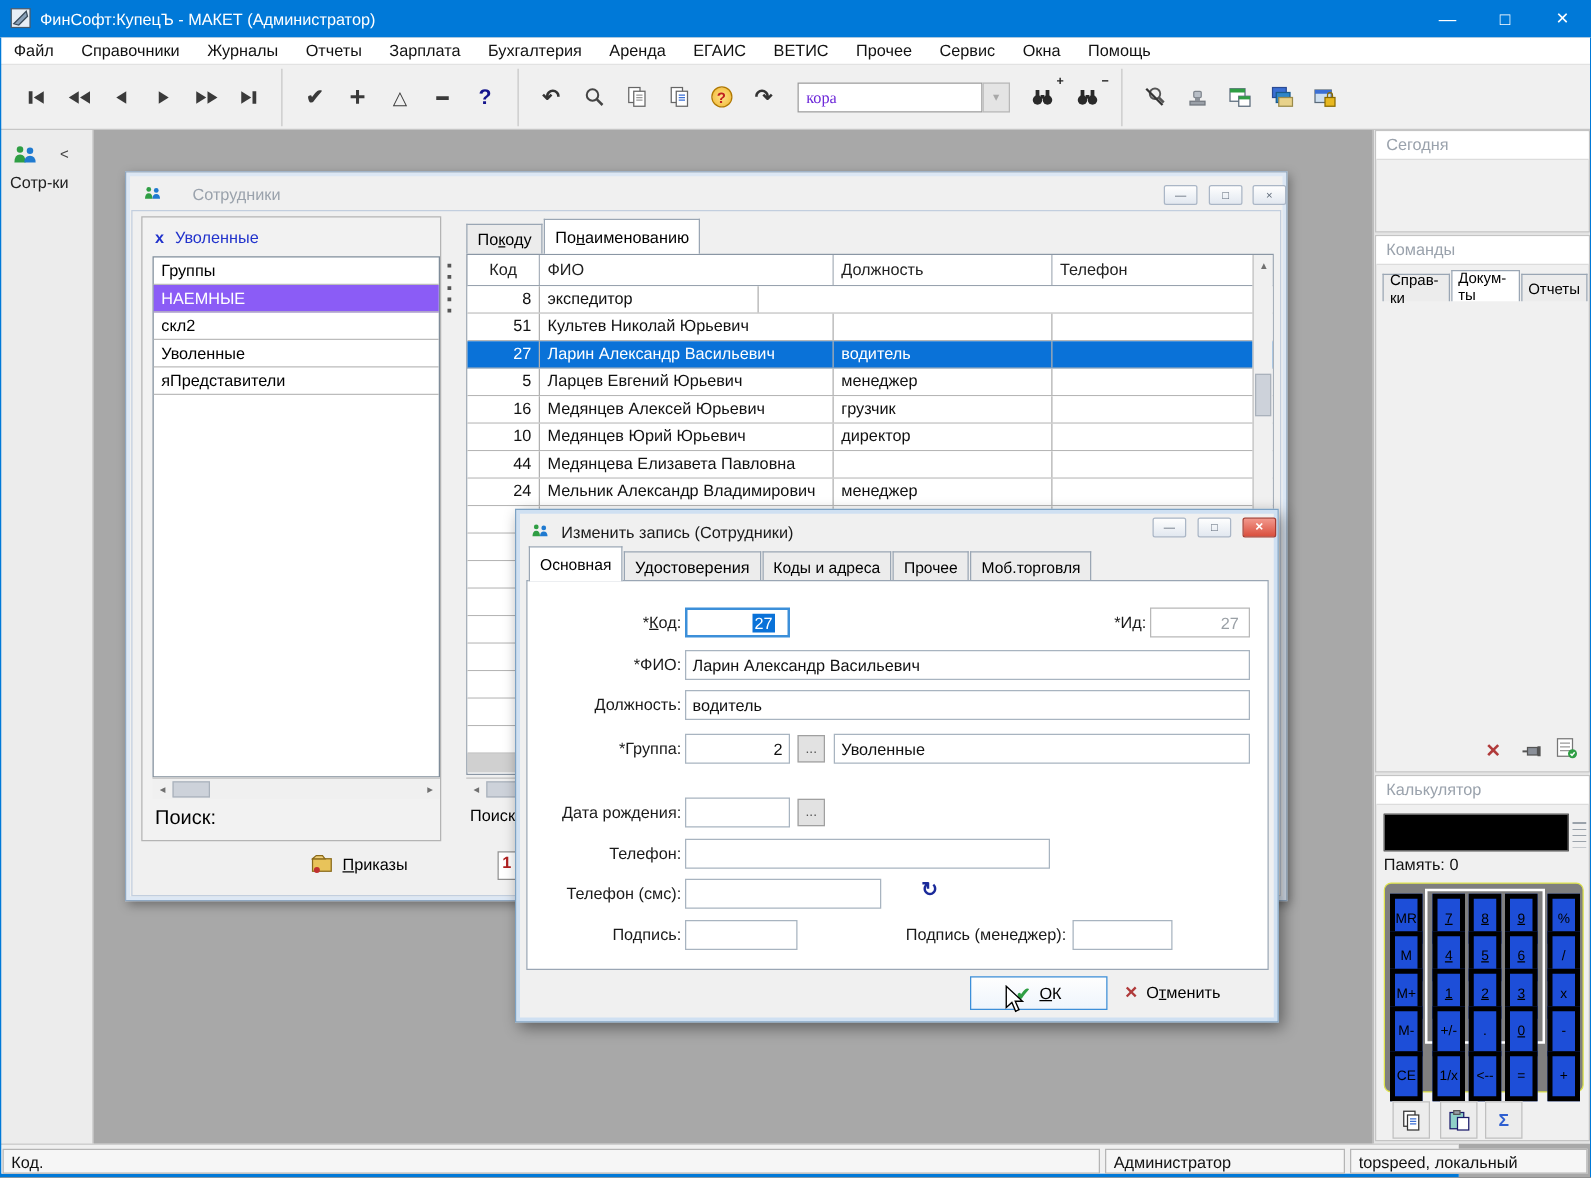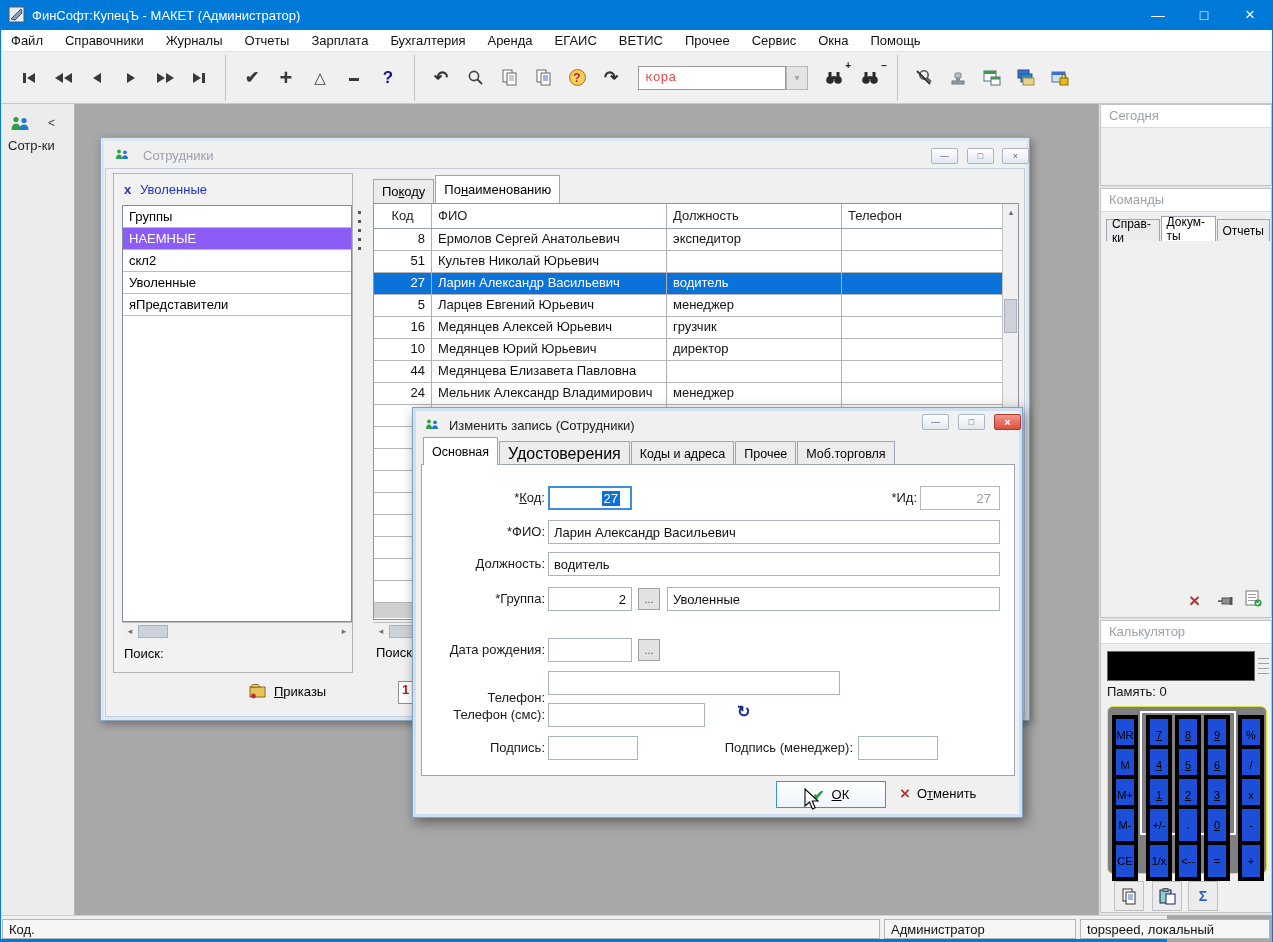--- a/index.html
+++ b/index.html
@@ -20,21 +20,21 @@
 .tri-l{width:0;height:0;border-top:5px solid transparent;border-bottom:5px solid transparent;border-right:8px solid #3a3a3a}
 .tri-r{width:0;height:0;border-top:5px solid transparent;border-bottom:5px solid transparent;border-left:8px solid #3a3a3a}
 .vbar{width:3px;height:10px;background:#3a3a3a}
 .g-check{font-size:17px;font-weight:bold;color:#3a3a3a}
 .g-plus{font-size:22px;font-weight:bold;color:#3a3a3a;line-height:1}
 .g-tri{font-size:15px;color:#3a3a3a}
 .g-min{font-size:10px;color:#3a3a3a}
 .g-q{font-size:17px;font-weight:bold;color:#14148c}
 .g-arr{font-size:17px;font-weight:bold;color:#333}
 .hbadge{width:17px;height:17px;border-radius:50%;background:radial-gradient(#ffe08a,#f0b830);border:1px solid #b07800;color:#c02020;font-weight:bold;font-size:12px;display:flex;align-items:center;justify-content:center}
-.srch{width:148px;height:24px;border:1px solid #9a9a9a;font-size:13px;padding:0 6px;color:#ef4444;font-family:Liberation Mono, monospace}
+.srch{width:148px;height:24px;border:1px solid #9a9a9a;font-size:13px;padding:0 6px;color:#6d28d9;font-family:Liberation Serif, serif}
 .caretbtn{width:22px;height:24px;background:#e4e4e4;border:1px solid #b8b8b8;color:#a8a8a8;font-size:10px;display:flex;align-items:center;justify-content:center}
 .binsup{position:absolute;top:-1px;right:1px;font-size:10px;font-weight:bold;color:#222}
 
 .sidebar{left:0;top:104px;width:75px;height:811px;background:#ececec;border-right:1px solid #b8b8b8;z-index:30}
 
 .rpanel{left:1098px;top:104px;width:175px;height:811px;background:#e4e4e4;border-left:1px solid #b0b0b0;z-index:30}
 .rsec{position:absolute;left:1px;width:172px;background:#f0f0f0;border:1px solid #c4c4c4}
 .rhead{position:absolute;left:0;top:0;right:0;height:23px;background:#fff;color:#9aa2ac;font-size:13px;padding:3px 8px;border-bottom:1px solid #dcdcdc}
 .rtab{height:22px;padding:0 5px;display:flex;align-items:center;font-size:12px;background:#ececec;border:1px solid #9aa6b4;border-bottom:none;margin-right:1px}
 .rtab.act{background:#fff;height:25px;margin-top:-3px;z-index:2}
@@ -264,21 +264,21 @@
   <div class="a win">
     <div class="wtitle">
       <span style="margin-left:10px">
         <svg width="15" height="11">
             <circle cx="4" cy="2.5" r="1.9" fill="#2f9e44"></circle>
             <path d="M1 10 Q1 5.5 4 5.5 Q7 5.5 7 10 Z" fill="#2f9e44"></path>
             <circle cx="10" cy="3.3" r="1.9" fill="#1f7ad0"></circle>
             <path d="M7 10 Q7 6.2 10 6.2 Q13 6.2 13 10 Z" fill="#1f7ad0"></path>
           </svg>
       </span>
-      <span style="margin-left:13px;color:#9aa2ac">Сотрудники</span>
+      <span style="margin-left:24px;color:#9aa2ac">Сотрудники</span>
     </div>
     <div class="ctlbtn" style="left:830px;top:10px">—</div>
     <div class="ctlbtn" style="left:866px;top:10px">□</div>
     <div class="ctlbtn" style="left:901px;top:10px">×</div>
 
     <div class="wcontent">
 
       <div class="a" style="left:7px;top:4px;width:240px;height:500px;background:#f2f2f2;border:1px solid #b4b4b4">
         <span class="a" style="left:10px;top:8px;color:#2233cc;font-weight:bold;font-size:13px">х</span>
         <span class="a" style="left:26px;top:8px;color:#2233cc;font-size:13px">Уволенные</span>
@@ -287,21 +287,21 @@
           <div class="litem sel">НАЕМНЫЕ</div>
           <div class="litem">скл2</div>
           <div class="litem">Уволенные</div>
           <div class="litem">яПредставители</div>
         </div>
         <div class="sbh" style="left:8px;top:448px;width:230px;height:17px">
           <span class="sbarrow">◂</span>
           <span class="sbthumb" style="width:30px;height:13px"></span>
           <span class="sbarrow" style="margin-left:auto">▸</span>
         </div>
-        <span class="a" style="left:10px;top:472px;font-size:13px">Поиск:</span>
+        <span class="a" style="left:10px;top:472px;font-size:16px">Поиск:</span>
       </div>
 
       <div class="a dots" style="left:252px;top:36px">
         <span></span>
           <span></span>
           <span></span>
           <span></span>
           <span></span>
       </div>
 
@@ -320,21 +320,20 @@
 
       <div class="tframe">
         <div class="thead">
           <div class="thc c0" style="text-align:center">Код</div>
           <div class="thc c1">ФИО</div>
           <div class="thc c2">Должность</div>
           <div class="thc c3">Телефон</div>
         </div>
         <div class="trow">
           <span class="tc c0">8</span>
-            <span class="tc c1">Ермолов Сергей Анатольевич</span>
             <span class="tc c2">экспедитор</span>
             <span class="tc c3"></span>
         </div>
         <div class="trow">
           <span class="tc c0">51</span>
             <span class="tc c1">Культев Николай Юрьевич</span>
             <span class="tc c2"></span>
             <span class="tc c3"></span>
         </div>
         <div class="trow sel">
@@ -465,21 +464,21 @@
           </svg>
       </span>
       <span style="margin-left:9px;color:#1a1a1a">Изменить запись (Сотрудники)</span>
     </div>
     <div class="ctlbtn" style="left:509px;top:6px">—</div>
     <div class="ctlbtn" style="left:545px;top:6px">□</div>
     <div class="ctlbtn red" style="left:581px;top:6px">×</div>
 
     <div class="a flex" style="left:10px;top:33px">
       <div class="tab act" style="font-size:12.5px">Основная</div>
-      <div class="tab" style="font-size:16px">Удостоверения</div>
+      <div class="tab" style="font-size:13px">Удостоверения</div>
       <div class="tab" style="font-size:12.5px">Коды и адреса</div>
       <div class="tab" style="font-size:12.5px">Прочее</div>
       <div class="tab" style="font-size:12.5px">Моб.торговля</div>
     </div>
     <div class="a" style="left:8px;top:56px;width:594px;height:312px;background:#fff;border:1px solid #9aa6b4"></div>
 
     <div class="lbl" style="left:2px;top:82px;width:130px"><span>*</span><span class="mn">К</span><span>од:</span></div>
     <div class="a" style="left:135px;top:78px;width:84px;height:24px;background:#fff;border:2px solid #3c8fd9;display:flex;align-items:center;justify-content:flex-end;padding-right:10px;font-size:13px">
       <span style="background:#0a72d8;color:#fff;padding:0 2px">27</span>
     </div>
@@ -494,21 +493,21 @@
 
     <div class="lbl" style="left:2px;top:183px;width:130px">*Группа:</div>
     <input class="inp" style="left: 135px; top: 179px; width: 84px; height: 24px; text-align: right;" value="2">
     <div class="browse" style="left:225px;top:180px">...</div>
     <input class="inp" style="left: 254px; top: 179px; width: 333px; height: 24px;" value="Уволенные">
 
     <div class="lbl" style="left:2px;top:234px;width:130px">Дата рождения:</div>
     <input class="inp" style="left: 135px; top: 230px; width: 84px; height: 24px;" value="">
     <div class="browse" style="left:225px;top:231px">...</div>
 
-    <div class="lbl" style="left:2px;top:282px;width:130px">Телефон:</div>
+    <div class="lbl" style="left:2px;top:267px;width:130px">Телефон:</div>
     <input class="inp" style="left: 135px; top: 263px; width: 292px; height: 24px;" value="">
 
     <div class="lbl" style="left:2px;top:299px;width:130px">Телефон (смс):</div>
     <input class="inp" style="left: 135px; top: 295px; width: 157px; height: 24px;" value="">
     <span class="a" style="left:324px;top:294px;font-size:16px;font-weight:bold;color:#1a2a9a">↻</span>
 
     <div class="lbl" style="left:2px;top:332px;width:130px">Подпись:</div>
     <input class="inp" style="left: 135px; top: 328px; width: 90px; height: 24px;" value="">
     <div class="lbl" style="left:270px;top:332px;width:170px">Подпись (менеджер):</div>
     <input class="inp" style="left: 445px; top: 328px; width: 80px; height: 24px;" value="">

